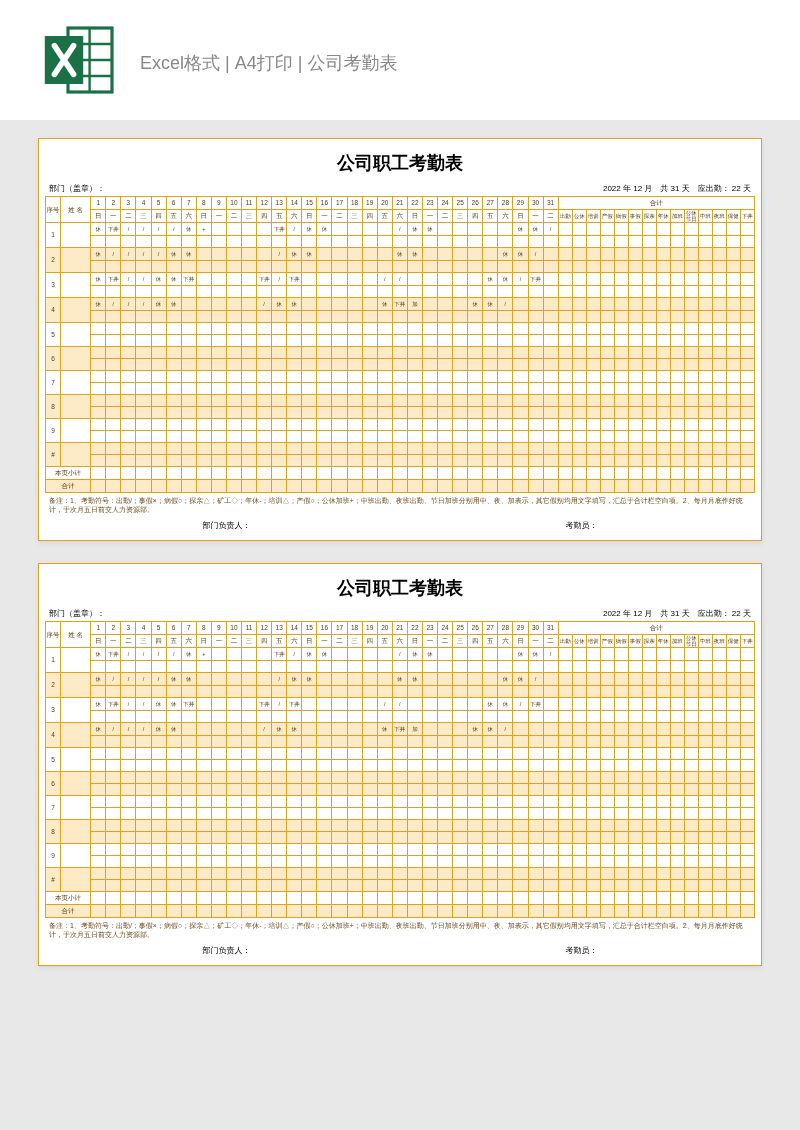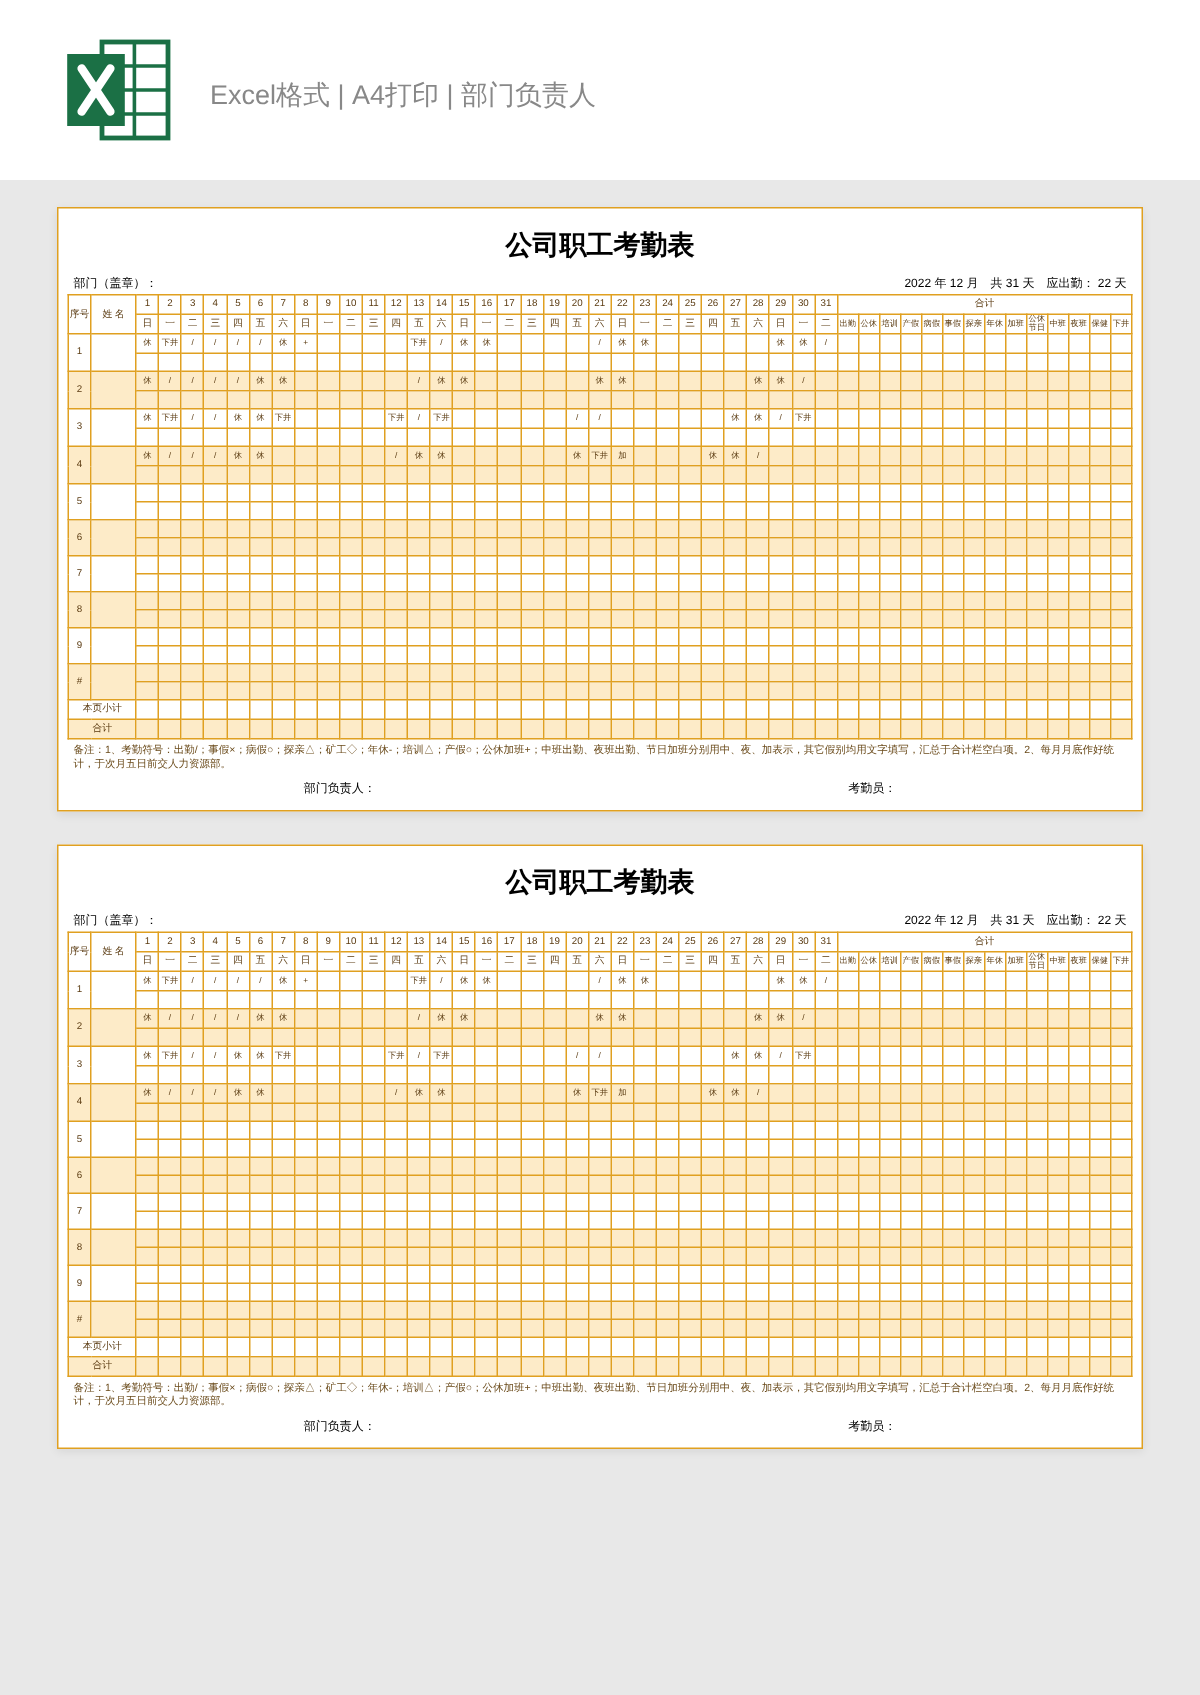--- a/index.html
+++ b/index.html
@@ -103,21 +103,21 @@
       <rect x="35" y="10" width="55" height="80" fill="#fff" stroke="#1b7045" stroke-width="4"></rect>
       <line x1="62" y1="10" x2="62" y2="90" stroke="#1b7045" stroke-width="3"></line>
       <line x1="35" y1="30" x2="90" y2="30" stroke="#1b7045" stroke-width="3"></line>
       <line x1="35" y1="50" x2="90" y2="50" stroke="#1b7045" stroke-width="3"></line>
       <line x1="35" y1="70" x2="90" y2="70" stroke="#1b7045" stroke-width="3"></line>
       <rect x="6" y="20" width="48" height="60" fill="#1b7045"></rect>
       <path d="M18 32 L42 68 M42 32 L18 68" stroke="#fff" stroke-width="7" stroke-linecap="round"></path>
     </svg>
   </div>
   <div class="header-text">
-    <div class="header-sub">Excel格式 | A4打印 | 部门负责人</div>
+    <div class="header-sub">Excel格式 | A4打印 | 公司考勤表</div>
   </div>
 </div>
 
 <div class="page-area">
   <div class="sheet" id="sheet-tpl">
       <div class="sheet-title">公司职工考勤表</div>
       <div class="info-row">
         <span>部门（盖章）：</span>
         <span>2022 年 12 月　共 31 天　应出勤： 22 天</span>
       </div>

